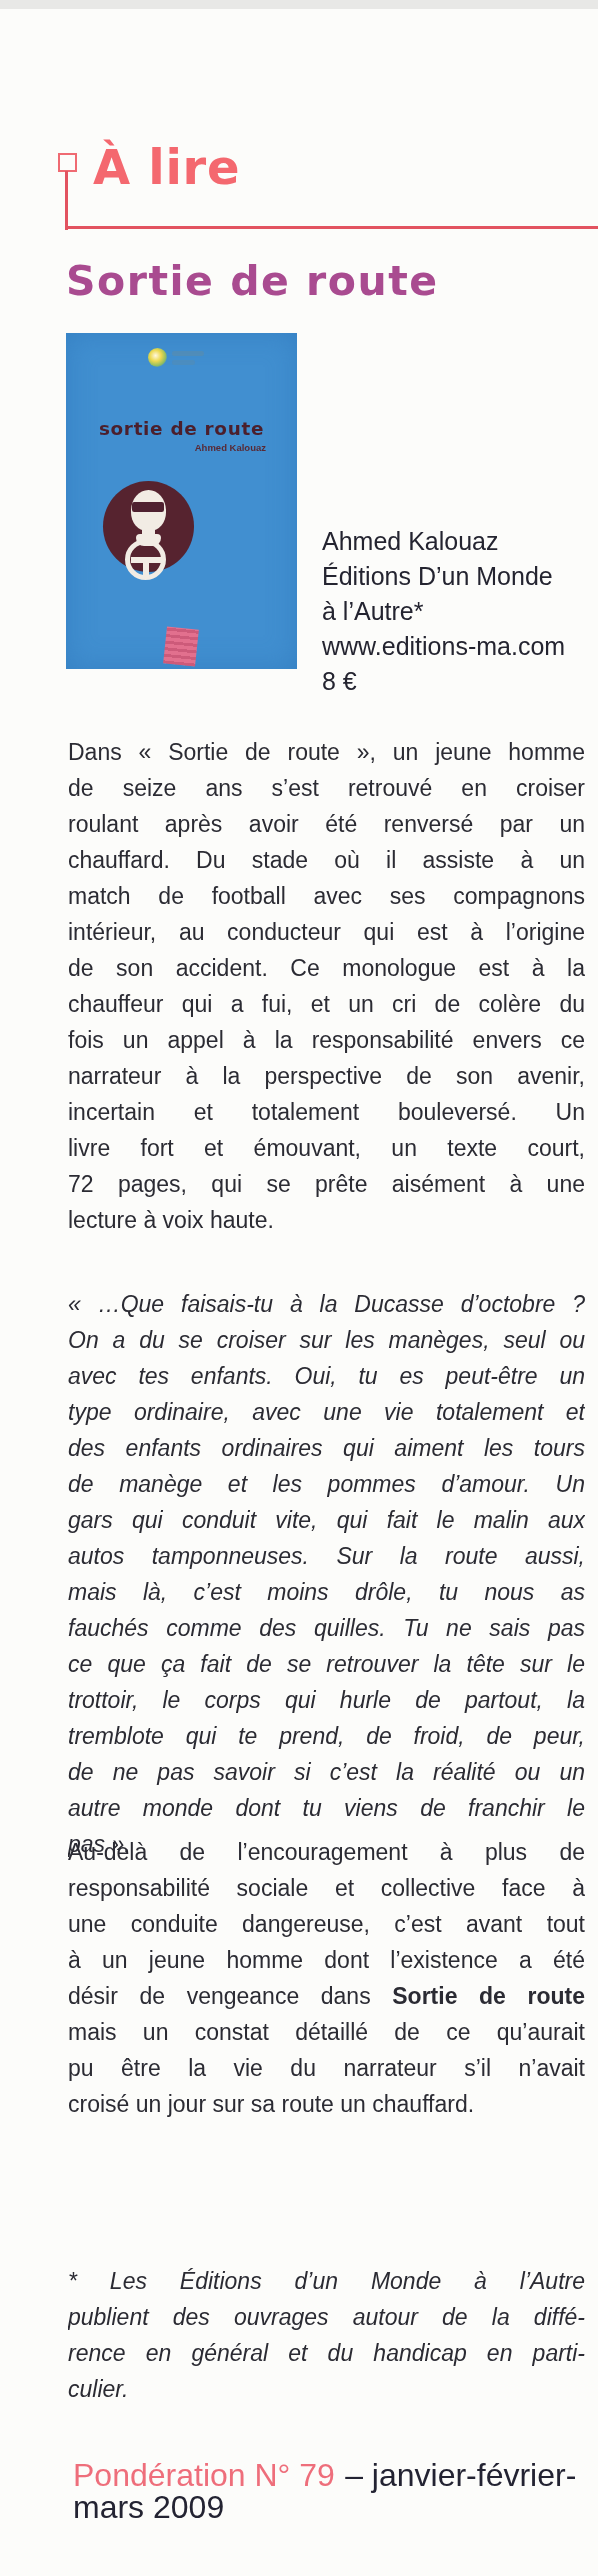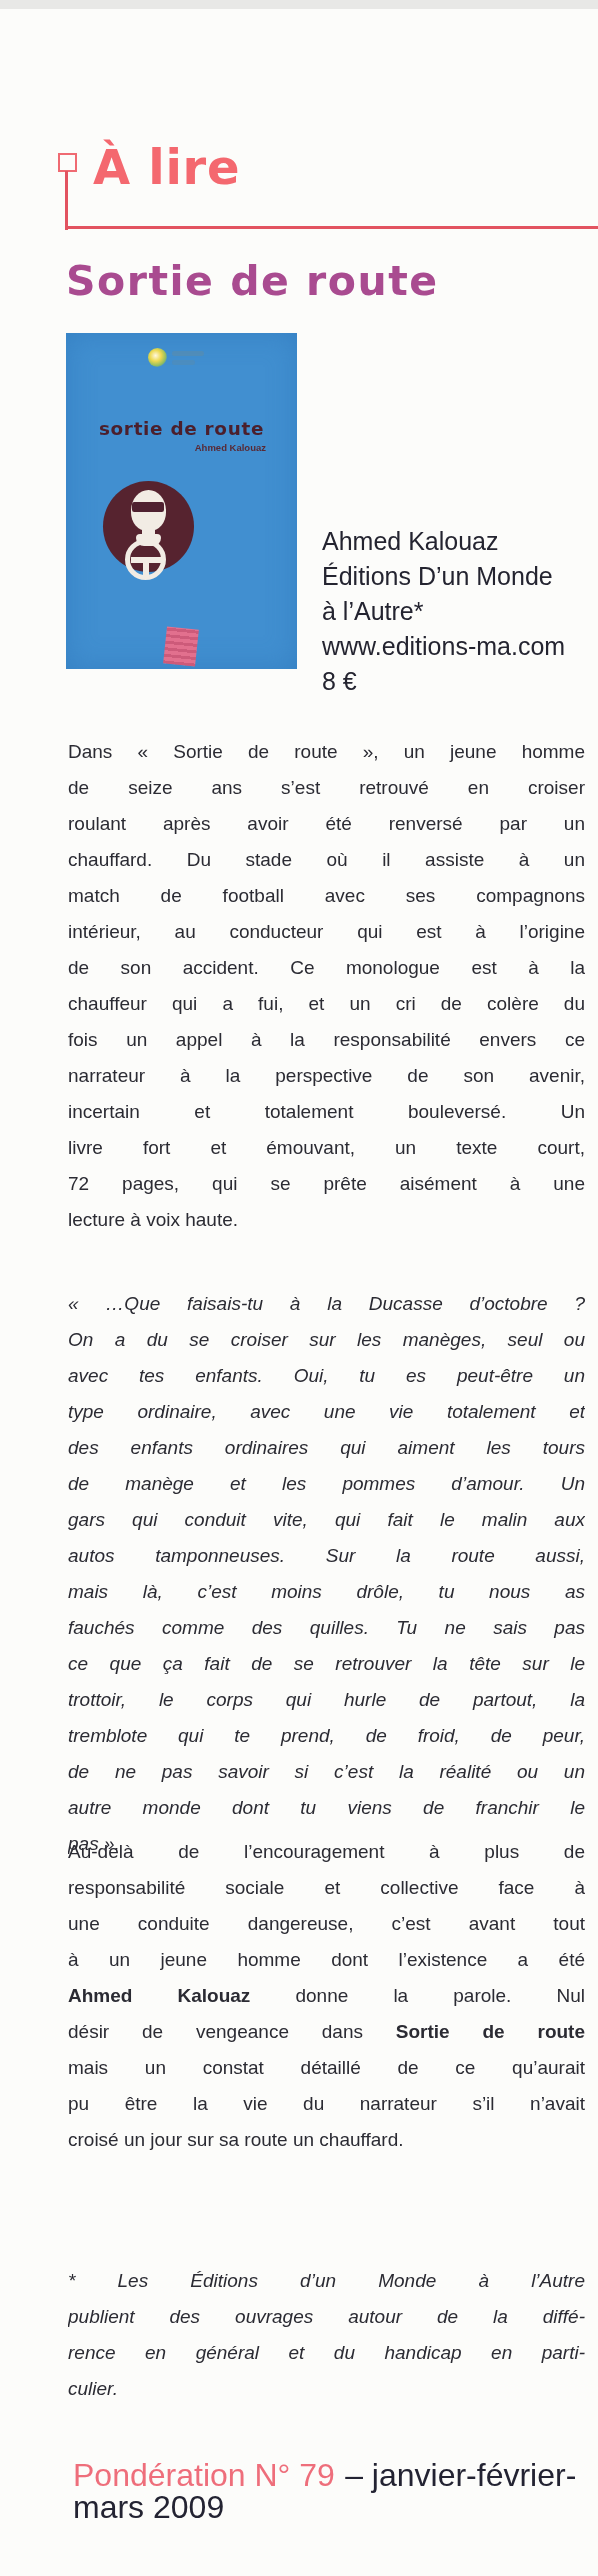--- a/index.html
+++ b/index.html
@@ -78,21 +78,21 @@
     transform:rotate(6deg);
   }
   
   .info{
     position:absolute;left:322px;top:515px;width:272px;
     font-size:25px;line-height:35px;color:#242430;
   }
   
   .para{
     position:absolute;left:68px;width:517px;
-    font-size:19px;line-height:36px;color:#2b2b33;
+    font-size:23px;line-height:36px;color:#2b2b33;
   }
   .para .line{
     text-align:justify;text-align-last:justify;
     height:36px;overflow:hidden;
   }
   .para .line.last{text-align-last:left;}
   .para .b{font-weight:700;}
   .italic{font-style:italic;}
   .p1{top:725px;}
   .p2{top:1277px;}
@@ -177,21 +177,20 @@
       <div class="line"><span>tremblote qui te prend, de froid, de peur,</span></div>
       <div class="line"><span>de ne pas savoir si c’est la réalité ou un</span></div>
       <div class="line"><span>autre monde dont tu viens de franchir le</span></div>
       <div class="line last"><span>pas ».</span></div>
     </div>
   <div class="para p3">
       <div class="line"><span>Au-delà de l’encouragement à plus de</span></div>
       <div class="line"><span>responsabilité sociale et collective face à</span></div>
       <div class="line"><span>une conduite dangereuse, c’est avant tout</span></div>
       <div class="line"><span>à un jeune homme dont l’existence a été</span></div>
-      <div class="line"><span class="b">Ahmed Kalouaz</span><span> donne la parole. Nul</span></div>
       <div class="line"><span>désir de vengeance dans </span><span class="b">Sortie de route</span></div>
       <div class="line"><span>mais un constat détaillé de ce qu’aurait</span></div>
       <div class="line"><span>pu être la vie du narrateur s’il n’avait</span></div>
       <div class="line last"><span>croisé un jour sur sa route un chauffard.</span></div>
     </div>
   <div class="para p4 italic">
       <div class="line"><span>* Les Éditions d’un Monde à l’Autre</span></div>
       <div class="line"><span>publient des ouvrages autour de la diffé-</span></div>
       <div class="line"><span>rence en général et du handicap en parti-</span></div>
       <div class="line last"><span>culier.</span></div>

